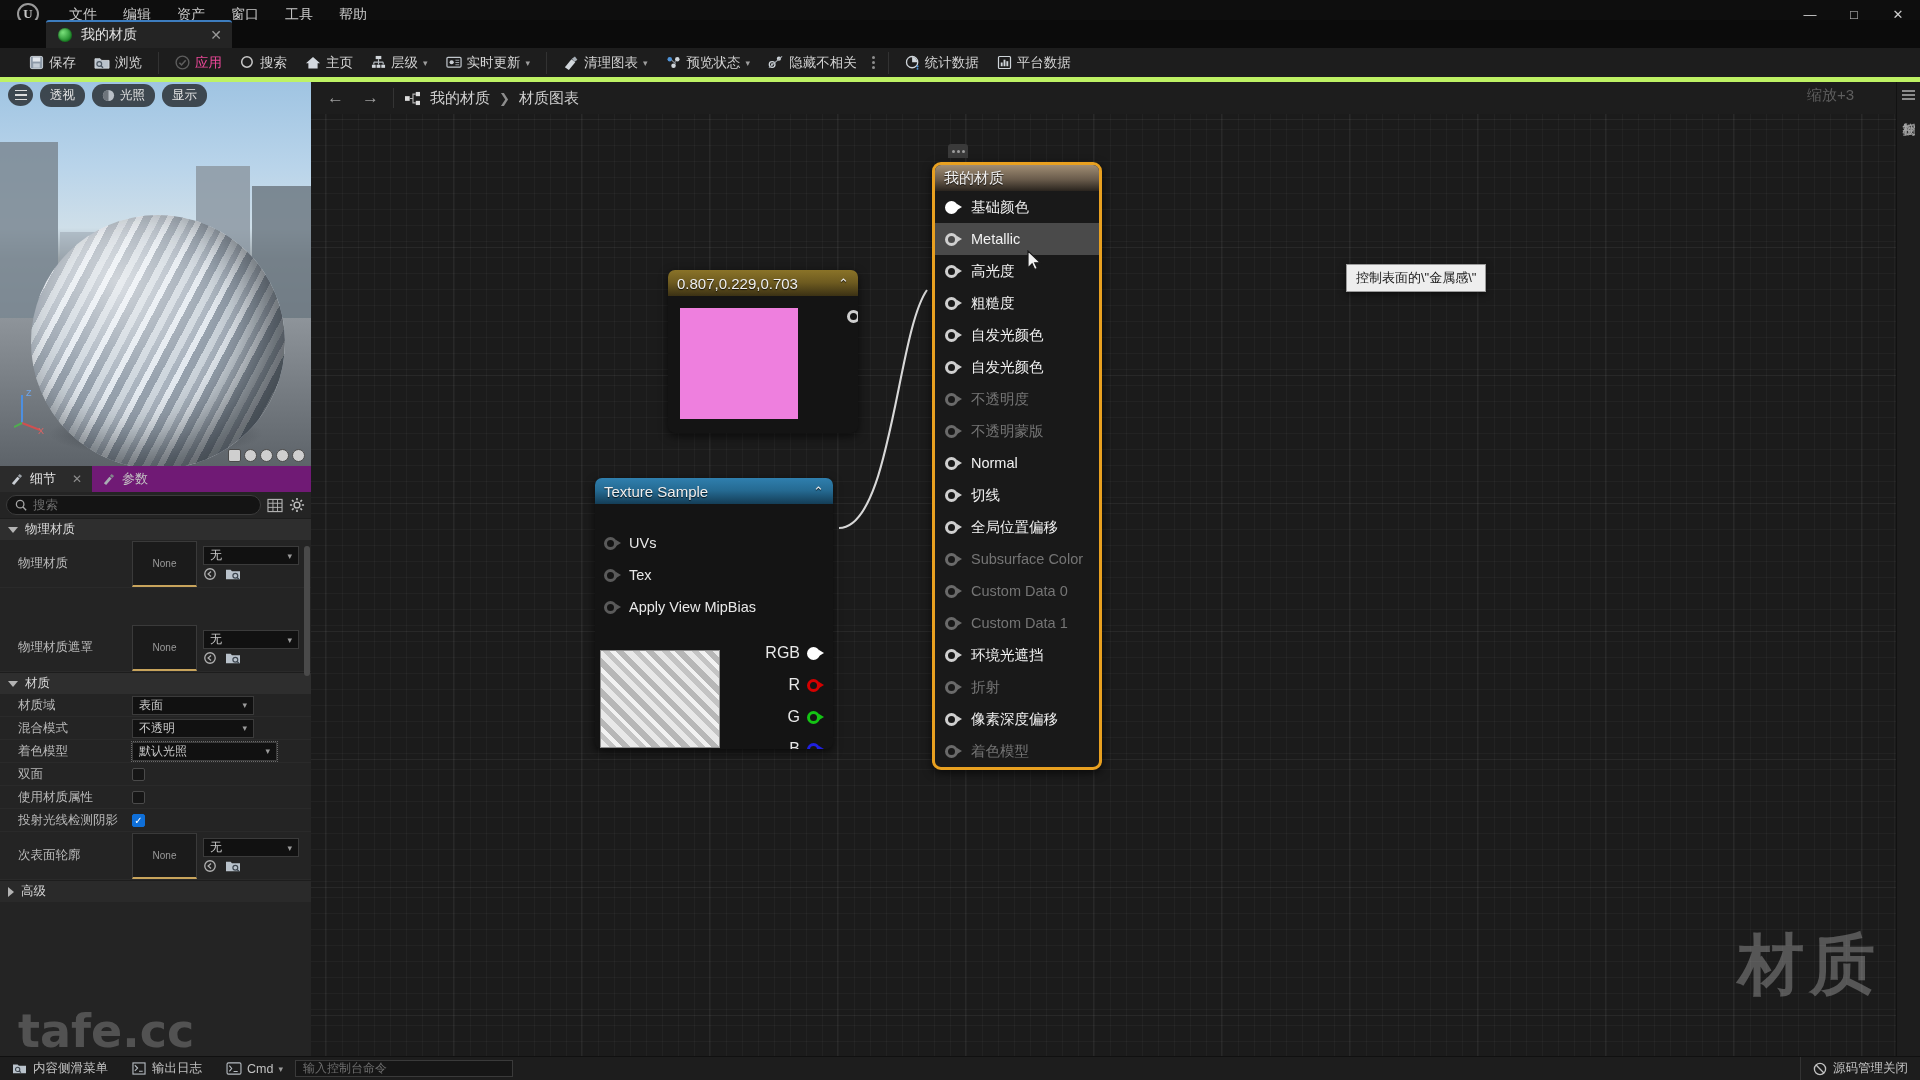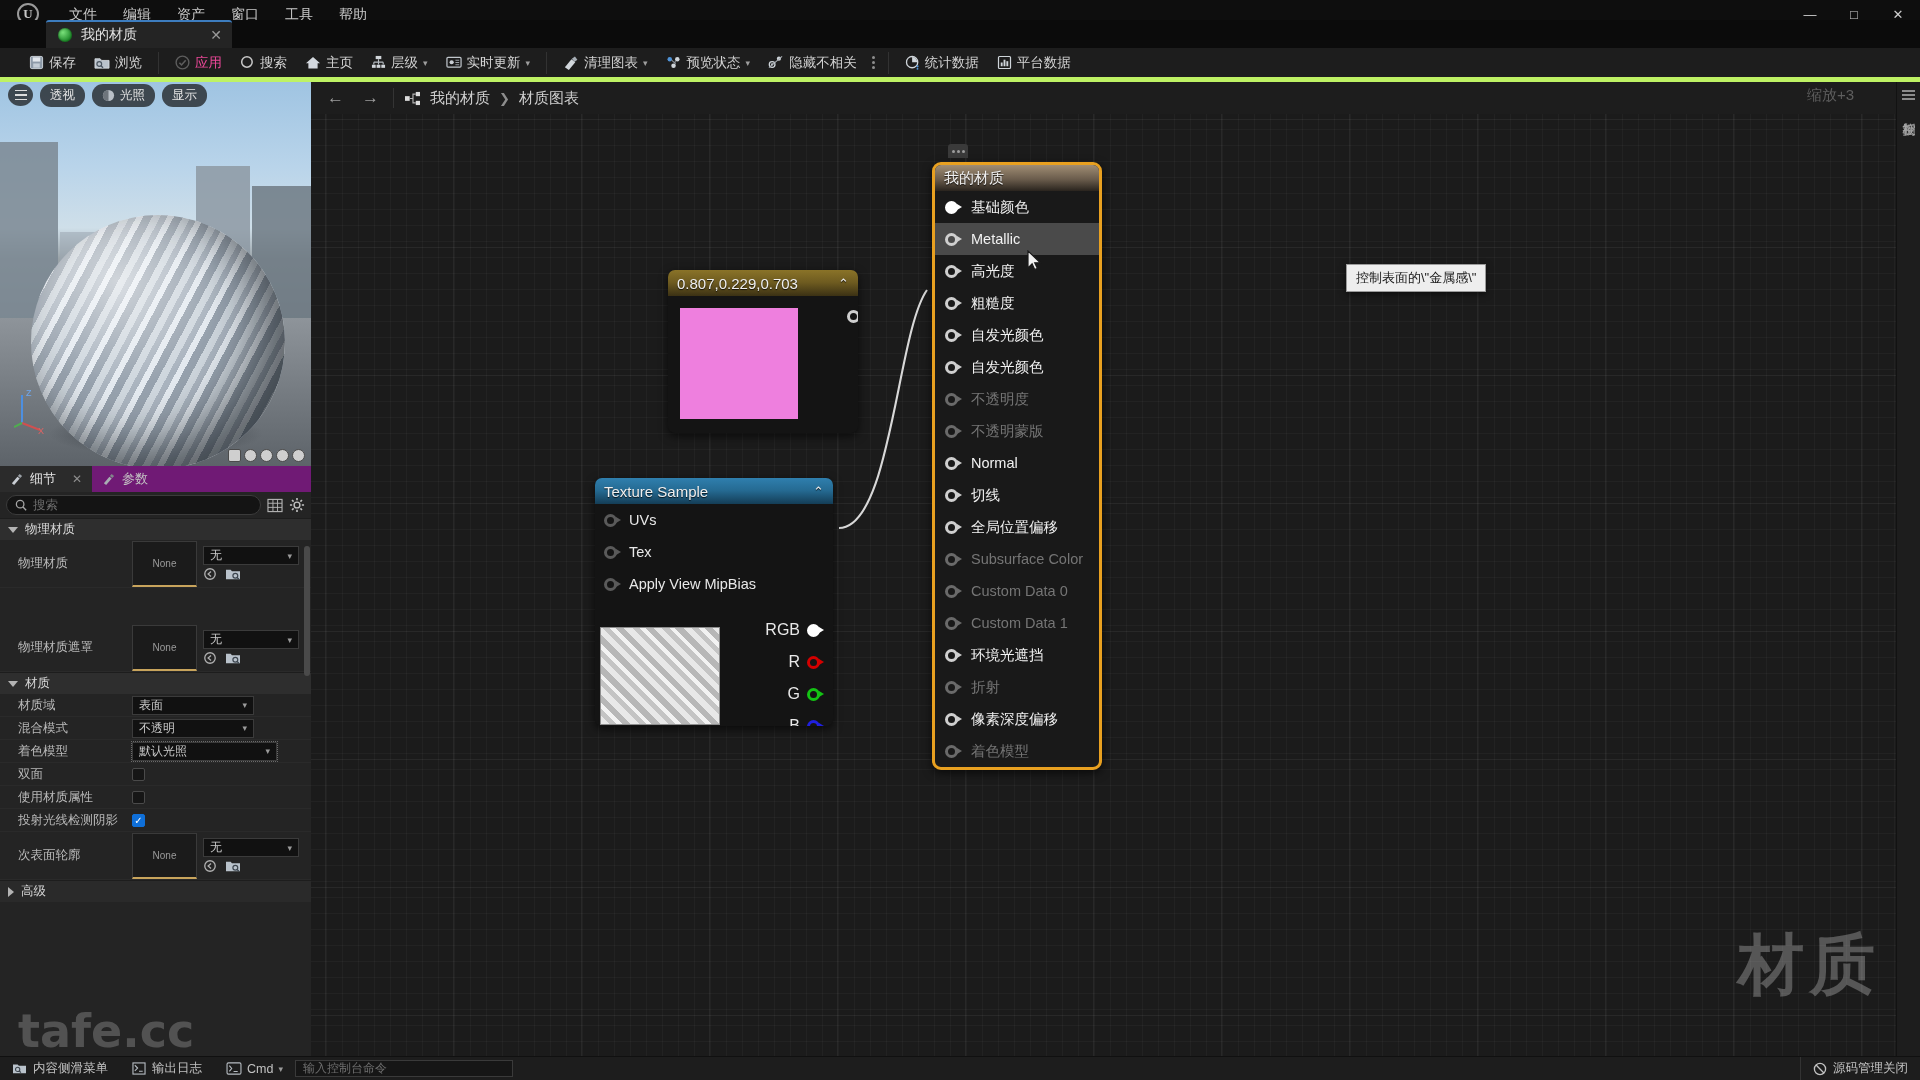--- a/index.html
+++ b/index.html
@@ -600,21 +600,21 @@
         </span>
       </div>
     </div>
   </div>
 
   <div class="node" id="node-tex">
     <div class="nhead blue">
       <span>Texture Sample</span>
       <span class="up">⌃</span>
     </div>
-    <div style="position:relative;height:222px;">
+    <div style="position:relative;height:222px;margin-top:23px;">
       <div class="texrow">
         <span class="pin">
             <span class="ring" style="border-color:#5a5a5a;"></span>
             <span class="arw" style="border-left-color:#5a5a5a;"></span>
           </span>
         <span class="lbl">UVs</span>
       </div>
       <div class="texrow">
         <span class="pin">
             <span class="ring" style="border-color:#5a5a5a;"></span>

